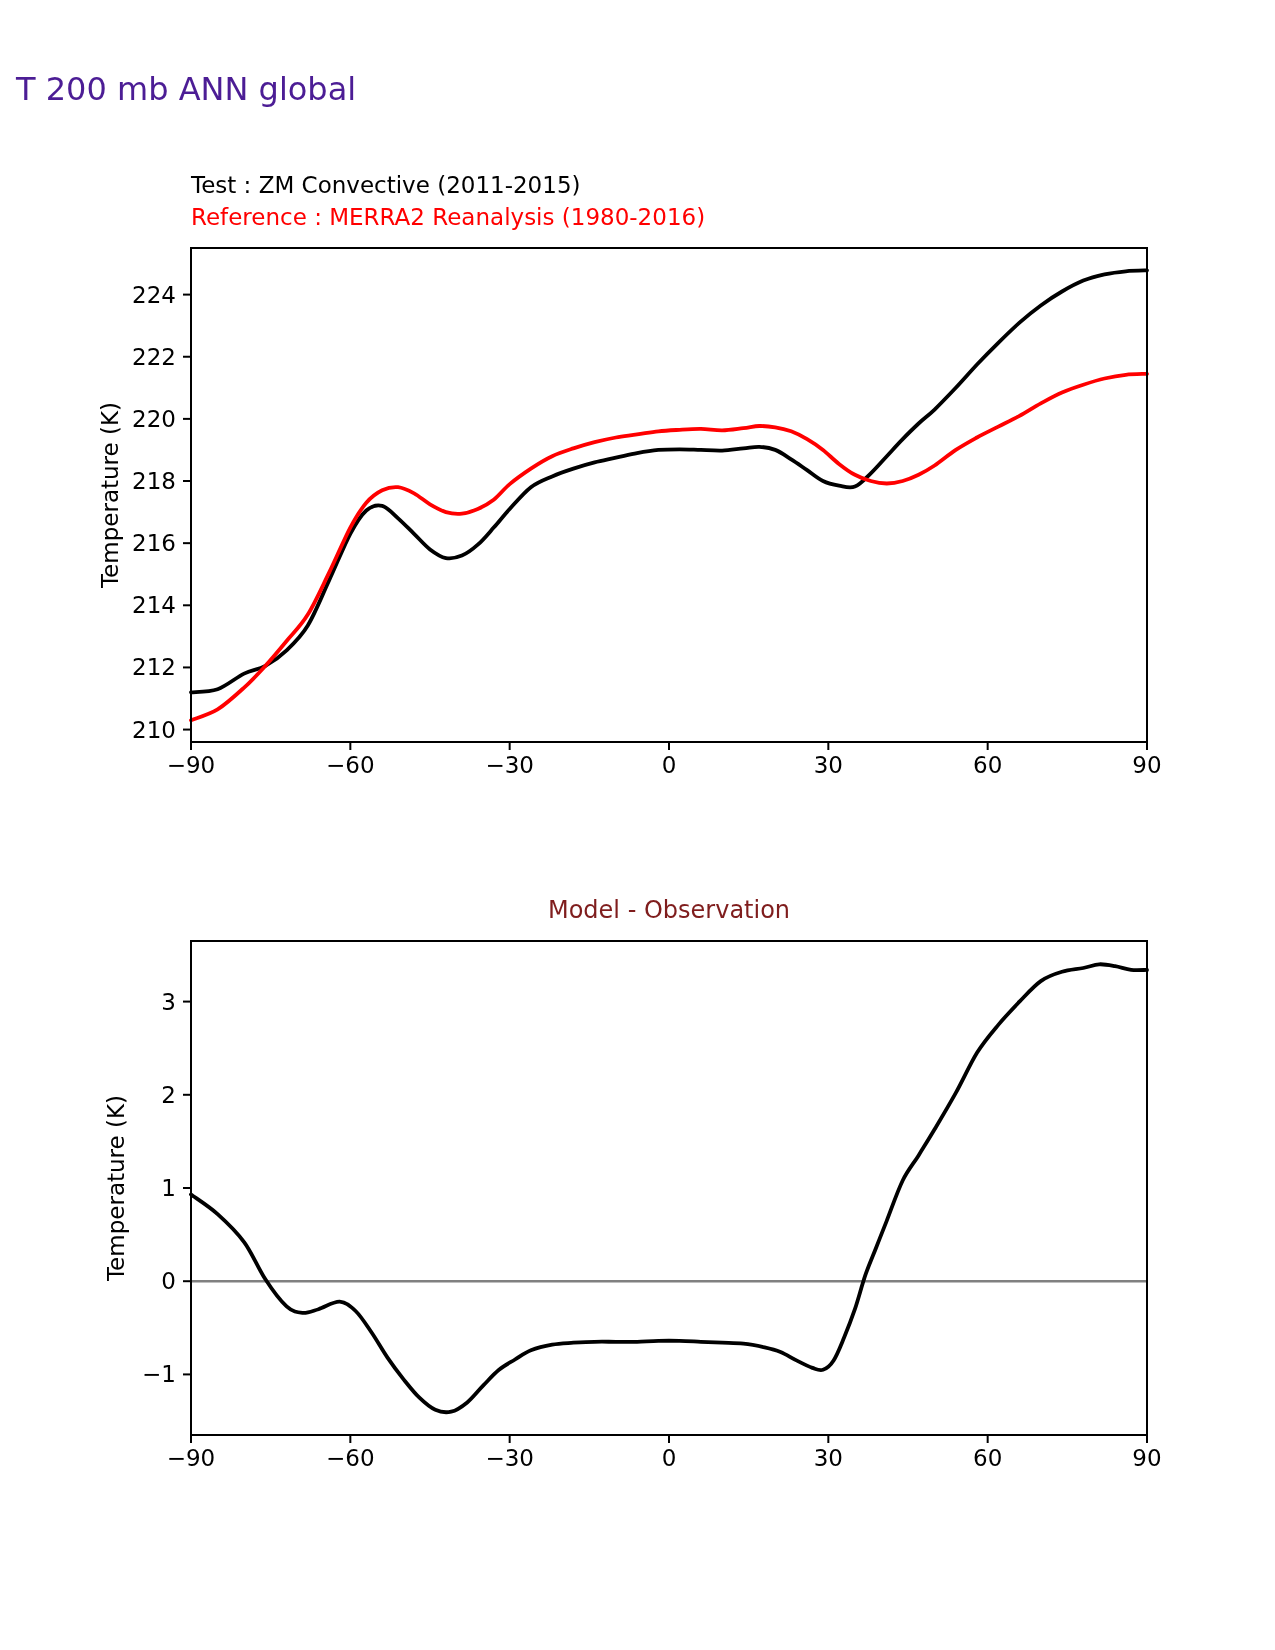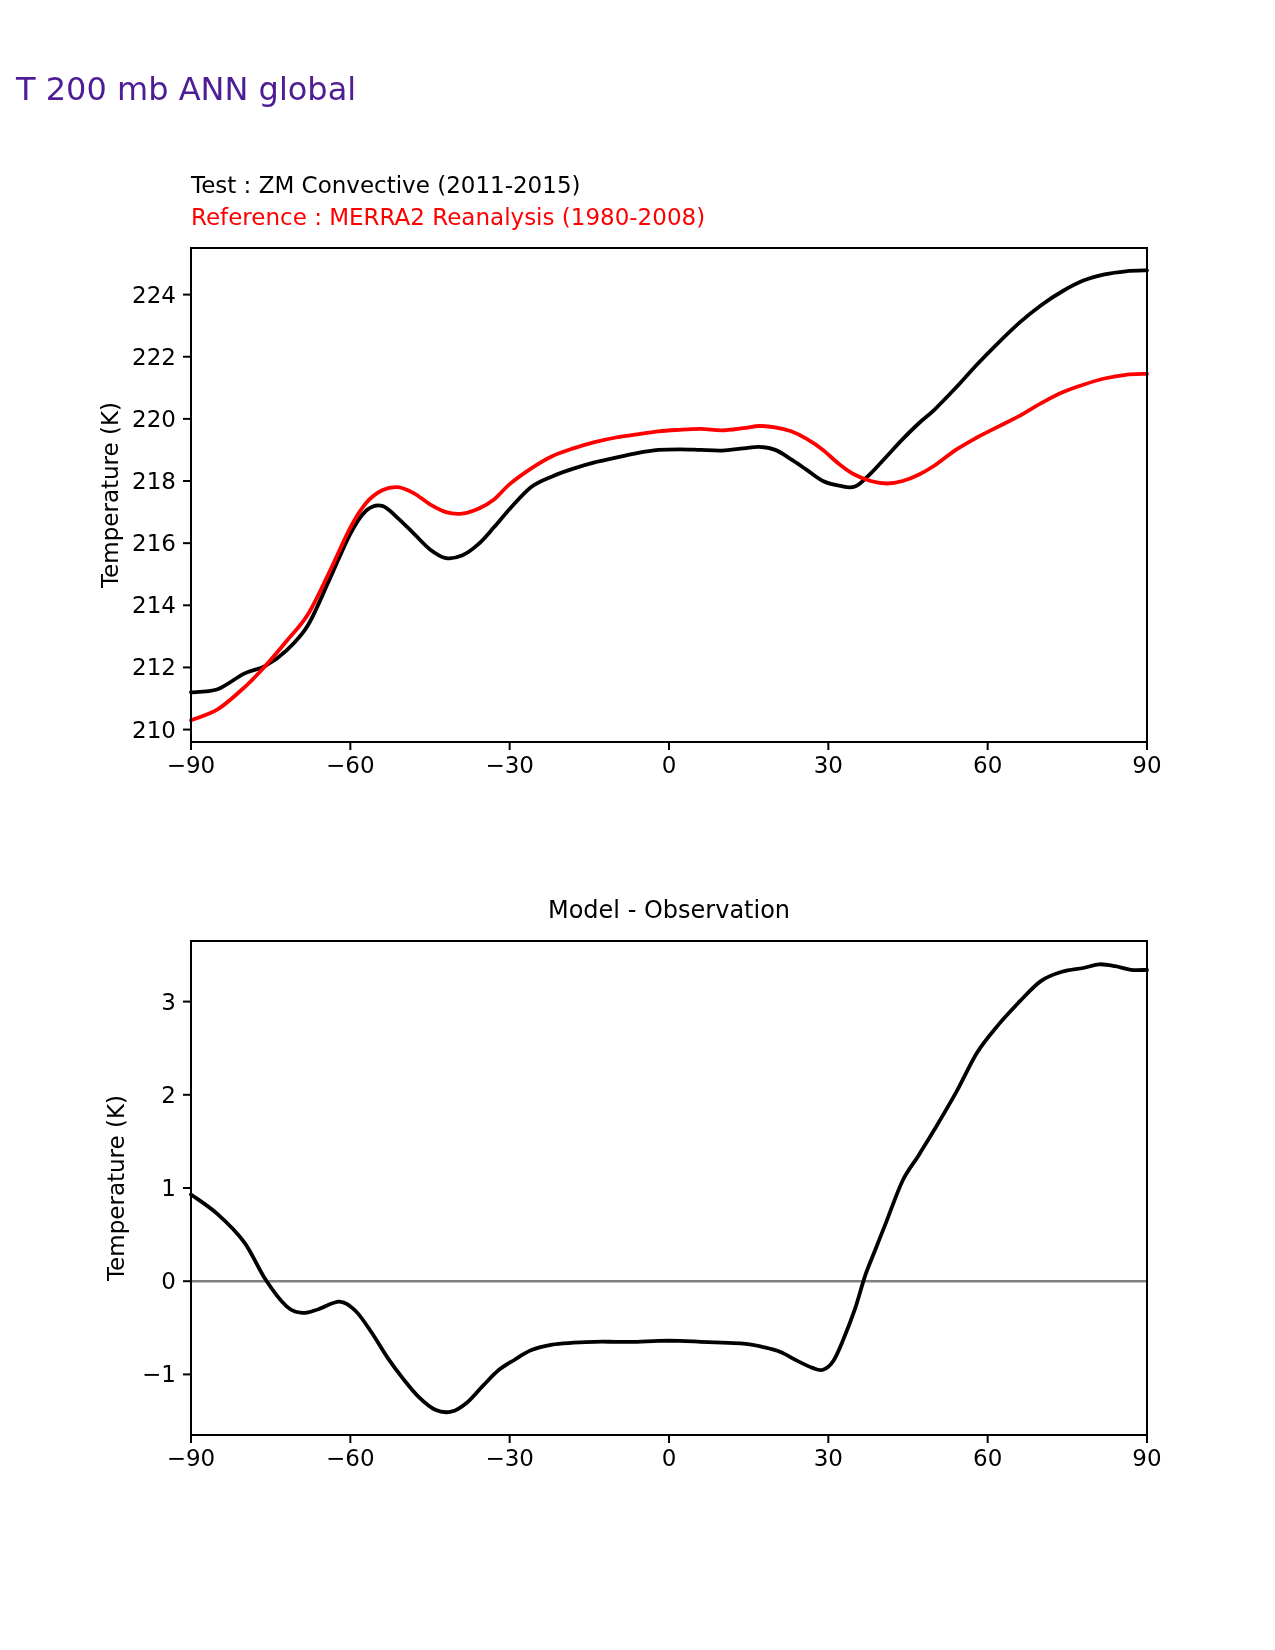--- a/index.html
+++ b/index.html
@@ -27,42 +27,42 @@
     white-space: nowrap;
     margin-top: 8px;
   }
   .legend-test { top: 164px; color: #000000; }
   .legend-ref  { top: 196px; color: #ff0000; }
   .panel2-title {
     position: absolute;
     left: 191px; top: 896px; width: 956px;
     text-align: center;
     font-size: 24px;
-    color: #000000;
+    color: #7f1d1d;
     white-space: nowrap;
   }
   .ylabel {
     position: absolute;
     font-size: 23px;
     color: #000000;
     white-space: nowrap;
     transform: translate(-50%, -50%) rotate(-90deg);
   }
   .ylabel-top    { left: 110px; top: 495px; }
   .ylabel-bottom { left: 116px; top: 1188px; }
   svg.chart-canvas { position: absolute; left: 0; top: 0; }
   svg text { font-family: "DejaVu Sans", sans-serif; }
 </style>
 </head>
 <body>
 
 <div class="figure">
   <div class="fig-title">T 200 mb ANN global</div>
   <div class="legend-line legend-test">Test : ZM Convective (2011-2015)</div>
-  <div class="legend-line legend-ref">Reference : MERRA2 Reanalysis (1980-2008)</div>
+  <div class="legend-line legend-ref">Reference : MERRA2 Reanalysis (1980-2016)</div>
   <div class="ylabel ylabel-top">Temperature (K)</div>
   <div class="ylabel ylabel-bottom">Temperature (K)</div>
   <div class="panel2-title">Model - Observation</div>
   <svg id="chart-svg" class="chart-canvas" width="1275" height="1650" viewBox="0 0 1275 1650" xmlns="http://www.w3.org/2000/svg">
       <g>
         <path d="M 191.0 692.3 C 195.4 691.8, 208.7 692.3, 217.6 689.2 C 226.4 686.1, 236.1 677.5, 244.1 673.6 C 252.1 669.8, 258.3 669.8, 265.4 665.9 C 272.4 662.0, 279.5 657.1, 286.6 650.3 C 293.7 643.6, 300.8 637.1, 307.8 625.5 C 314.9 613.8, 322.0 595.7, 329.1 580.4 C 336.2 565.2, 344.1 545.5, 350.3 533.8 C 356.5 522.2, 361.0 515.2, 366.3 510.5 C 371.6 505.9, 376.9 504.6, 382.2 505.9 C 387.5 507.2, 392.8 513.6, 398.1 518.3 C 403.4 523.0, 408.8 528.7, 414.1 533.8 C 419.4 539.0, 424.7 545.3, 430.0 549.4 C 435.3 553.4, 440.6 557.0, 445.9 558.1 C 451.2 559.1, 456.6 557.8, 461.9 555.6 C 467.2 553.4, 472.5 549.4, 477.8 544.7 C 483.1 540.1, 488.4 533.6, 493.7 527.6 C 499.0 521.7, 503.5 515.7, 509.7 509.0 C 515.9 502.2, 523.8 492.7, 530.9 487.2 C 538.0 481.8, 545.1 479.5, 552.2 476.4 C 559.2 473.3, 566.3 470.9, 573.4 468.6 C 580.5 466.3, 587.6 464.2, 594.6 462.4 C 601.7 460.6, 608.8 459.3, 615.9 457.7 C 623.0 456.2, 630.1 454.4, 637.1 453.1 C 644.2 451.8, 651.3 450.6, 658.4 449.9 C 665.5 449.3, 672.5 449.3, 679.6 449.3 C 686.7 449.3, 693.8 449.7, 700.9 449.9 C 707.9 450.2, 715.0 450.8, 722.1 450.6 C 729.2 450.3, 737.2 449.0, 743.4 448.4 C 749.6 447.8, 754.0 446.6, 759.3 446.8 C 764.6 447.1, 769.9 447.9, 775.2 449.9 C 780.5 452.0, 785.8 455.9, 791.2 459.3 C 796.5 462.6, 801.8 466.5, 807.1 470.1 C 812.4 473.8, 817.7 478.4, 823.0 481.0 C 828.3 483.6, 833.6 484.7, 839.0 485.7 C 844.3 486.6, 849.6 488.7, 854.9 486.6 C 860.2 484.5, 865.5 478.3, 870.8 473.3 C 876.1 468.2, 881.4 461.9, 886.8 456.2 C 892.1 450.5, 897.4 444.5, 902.7 439.1 C 908.0 433.6, 913.3 428.5, 918.6 423.5 C 923.9 418.6, 928.4 415.5, 934.6 409.6 C 940.8 403.6, 948.7 395.3, 955.8 387.8 C 962.9 380.3, 970.0 372.0, 977.0 364.5 C 984.1 357.0, 991.2 349.8, 998.3 342.8 C 1005.4 335.8, 1012.5 328.8, 1019.5 322.6 C 1026.6 316.4, 1033.7 310.7, 1040.8 305.5 C 1047.9 300.3, 1054.9 295.6, 1062.0 291.5 C 1069.1 287.4, 1076.2 283.5, 1083.3 280.6 C 1090.3 277.8, 1097.4 276.0, 1104.5 274.4 C 1111.6 272.9, 1118.7 272.0, 1125.8 271.3 C 1132.8 270.6, 1143.5 270.5, 1147.0 270.4" fill="none" stroke="#000000" stroke-width="3.8" stroke-linecap="round"></path>
         <path d="M 191.0 720.3 C 195.4 718.4, 208.7 714.8, 217.6 709.4 C 226.4 703.9, 236.1 694.9, 244.1 687.6 C 252.1 680.4, 258.3 673.6, 265.4 665.9 C 272.4 658.1, 279.5 649.6, 286.6 641.0 C 293.7 632.5, 300.8 626.0, 307.8 614.6 C 314.9 603.2, 322.0 587.2, 329.1 572.7 C 336.2 558.2, 344.1 539.3, 350.3 527.6 C 356.5 516.0, 361.0 509.0, 366.3 502.8 C 371.6 496.6, 376.9 492.9, 382.2 490.3 C 387.5 487.8, 392.8 486.7, 398.1 487.2 C 403.4 487.8, 408.8 490.6, 414.1 493.4 C 419.4 496.3, 424.7 501.2, 430.0 504.3 C 435.3 507.4, 440.6 510.5, 445.9 512.1 C 451.2 513.6, 456.6 514.2, 461.9 513.6 C 467.2 513.1, 472.5 511.3, 477.8 509.0 C 483.1 506.7, 488.4 503.8, 493.7 499.7 C 499.0 495.5, 503.5 489.3, 509.7 484.1 C 515.9 478.9, 523.8 473.3, 530.9 468.6 C 538.0 463.9, 545.1 459.5, 552.2 456.2 C 559.2 452.8, 566.3 450.7, 573.4 448.4 C 580.5 446.1, 587.6 444.0, 594.6 442.2 C 601.7 440.4, 608.8 438.8, 615.9 437.5 C 623.0 436.2, 630.1 435.5, 637.1 434.4 C 644.2 433.4, 651.3 432.1, 658.4 431.3 C 665.5 430.5, 672.5 430.2, 679.6 429.8 C 686.7 429.3, 693.8 428.7, 700.9 428.8 C 707.9 428.9, 715.0 430.5, 722.1 430.4 C 729.2 430.3, 737.2 428.9, 743.4 428.2 C 749.6 427.5, 754.0 426.2, 759.3 426.0 C 764.6 425.9, 769.9 426.4, 775.2 427.3 C 780.5 428.1, 785.8 429.3, 791.2 431.3 C 796.5 433.3, 801.8 436.0, 807.1 439.1 C 812.4 442.2, 817.7 445.8, 823.0 449.9 C 828.3 454.1, 833.6 459.8, 839.0 463.9 C 844.3 468.1, 849.6 472.0, 854.9 474.8 C 860.2 477.7, 865.5 479.6, 870.8 481.0 C 876.1 482.5, 881.4 483.5, 886.8 483.5 C 892.1 483.5, 897.4 482.5, 902.7 481.0 C 908.0 479.6, 913.3 477.4, 918.6 474.8 C 923.9 472.2, 928.4 469.6, 934.6 465.5 C 940.8 461.3, 948.7 454.6, 955.8 449.9 C 962.9 445.3, 970.0 441.4, 977.0 437.5 C 984.1 433.6, 991.2 430.3, 998.3 426.6 C 1005.4 423.0, 1012.5 419.7, 1019.5 415.8 C 1026.6 411.9, 1033.7 407.2, 1040.8 403.3 C 1047.9 399.5, 1054.9 395.6, 1062.0 392.5 C 1069.1 389.4, 1076.2 387.0, 1083.3 384.7 C 1090.3 382.4, 1097.4 380.1, 1104.5 378.5 C 1111.6 376.8, 1118.7 375.5, 1125.8 374.8 C 1132.8 374.0, 1143.5 374.0, 1147.0 373.8" fill="none" stroke="#ff0000" stroke-width="3.8" stroke-linecap="round"></path>
         <rect x="191" y="248" width="956" height="494" fill="none" stroke="#000000" stroke-width="2"></rect>
         <line x1="191" y1="742" x2="191" y2="750" stroke="#000000" stroke-width="2"></line>
         <text x="191" y="773" text-anchor="middle" font-size="23" fill="#000000">−90</text>

